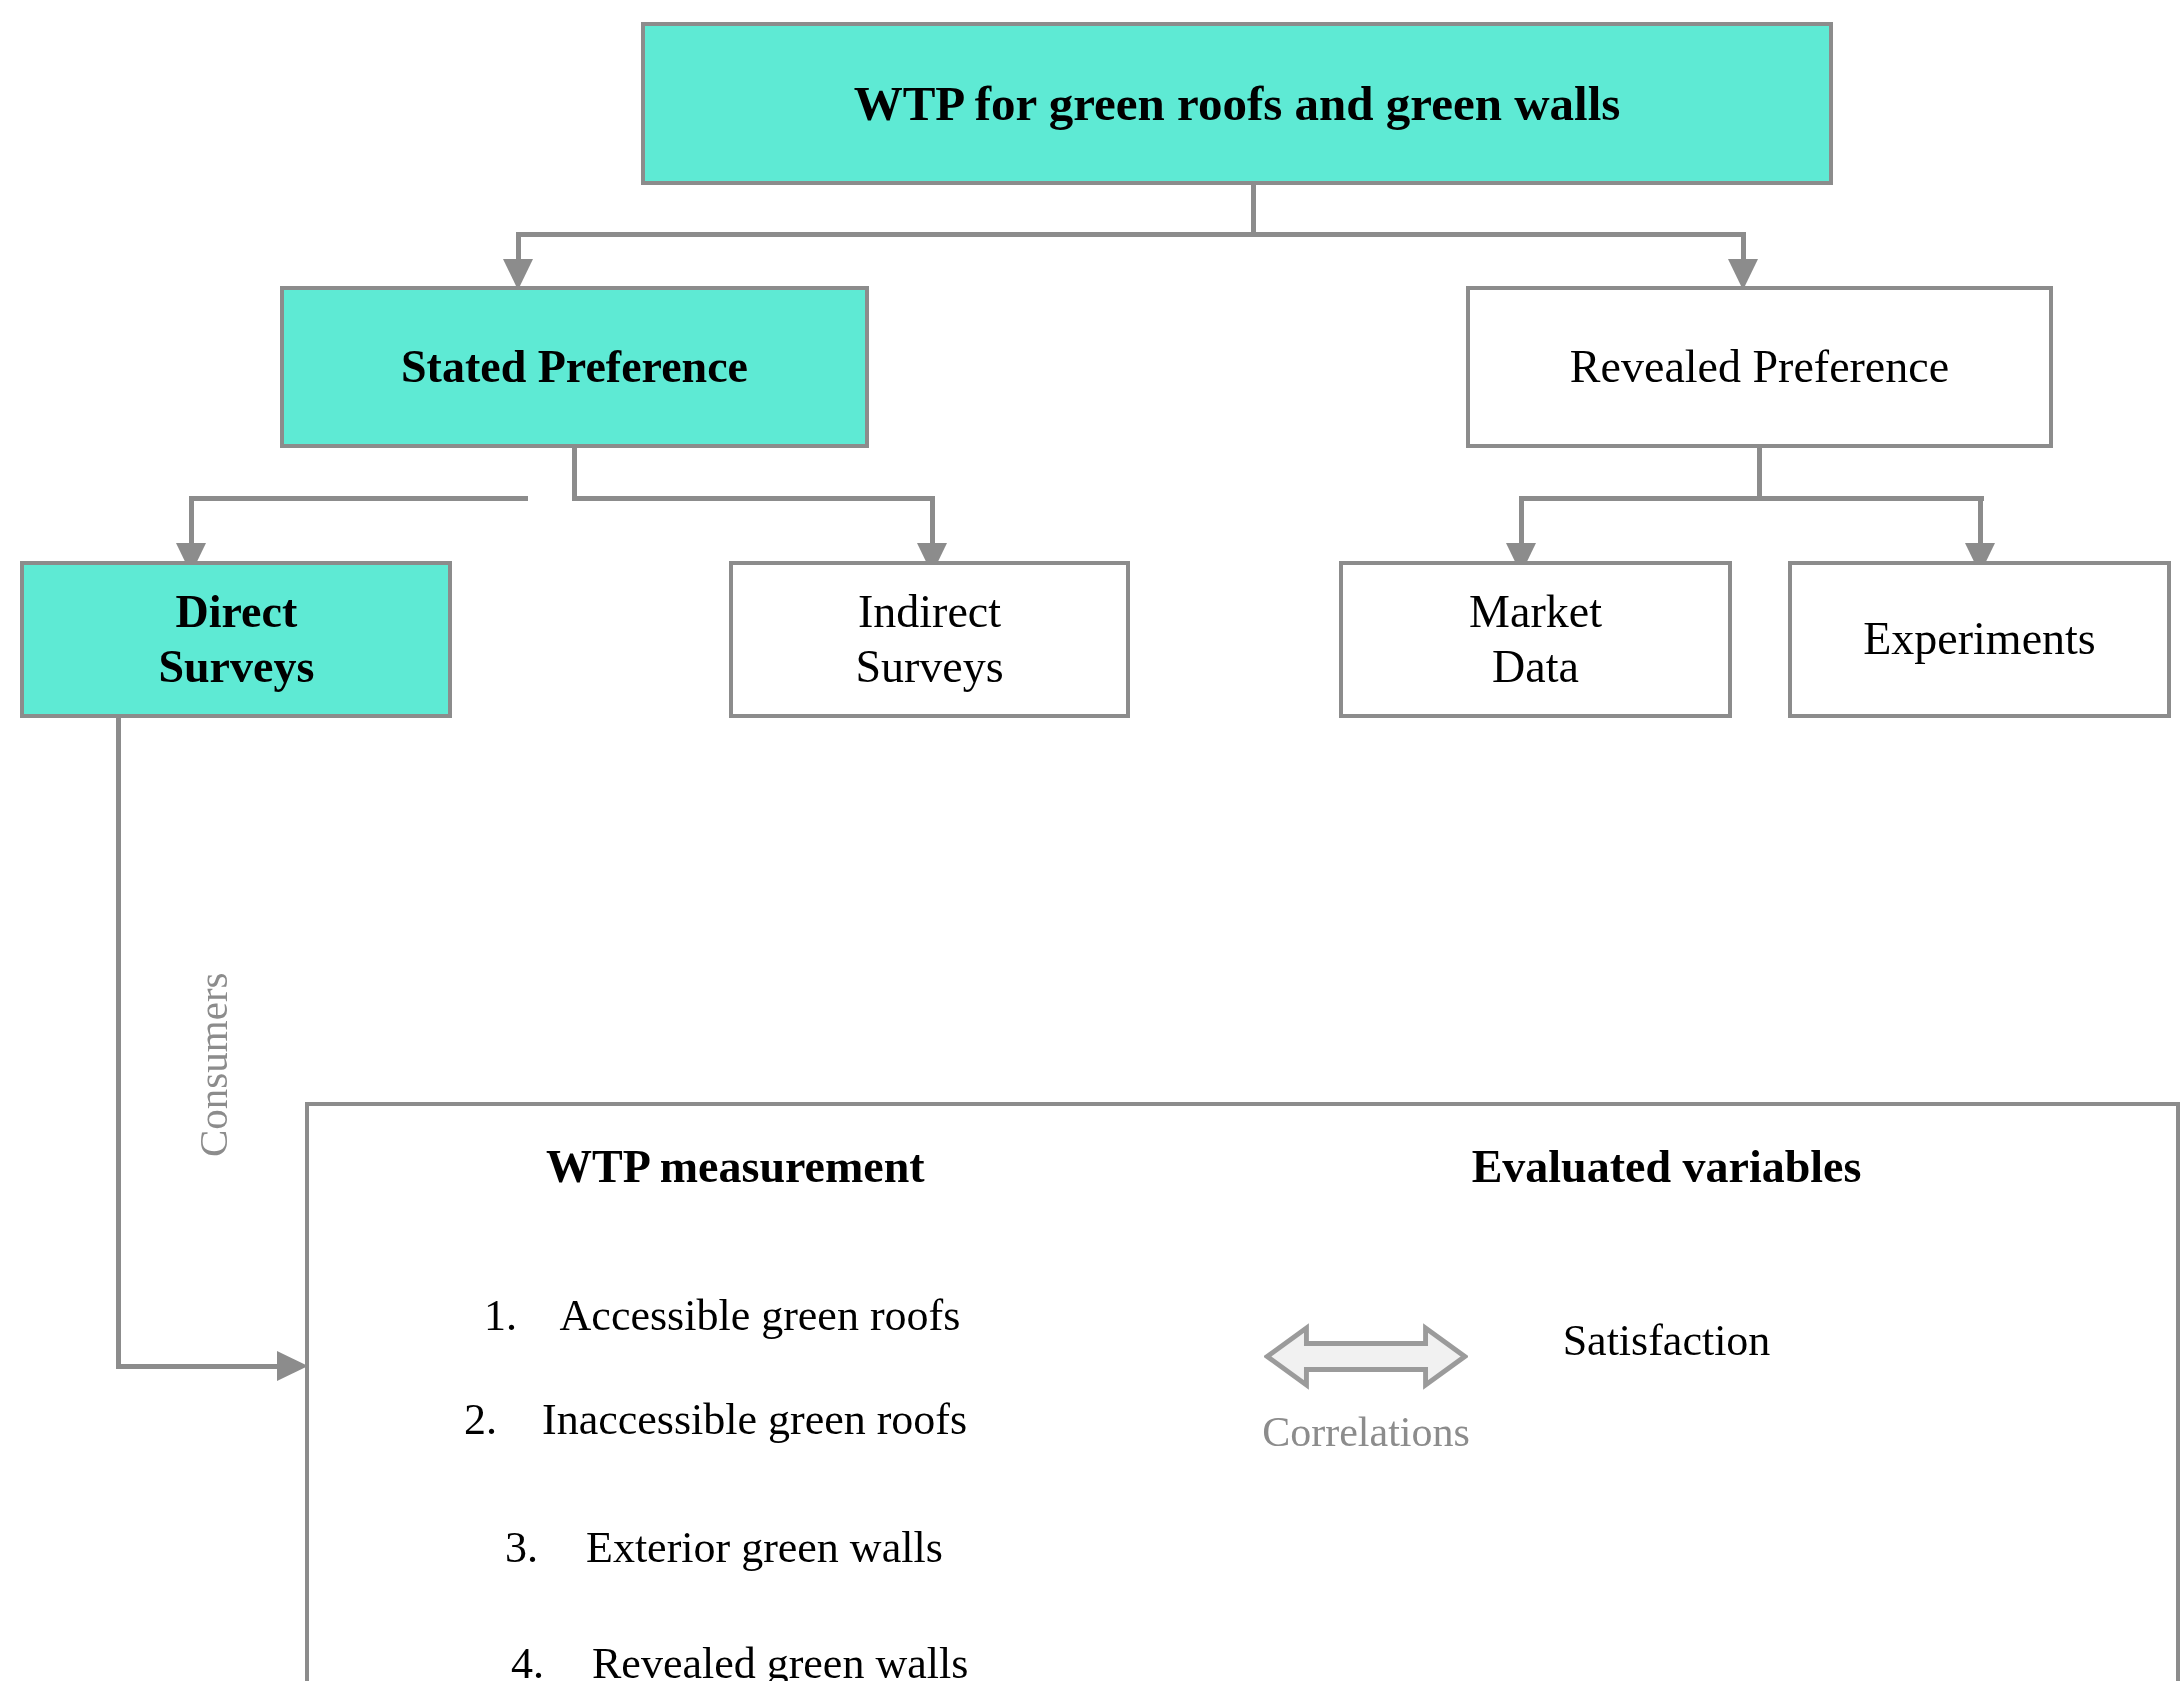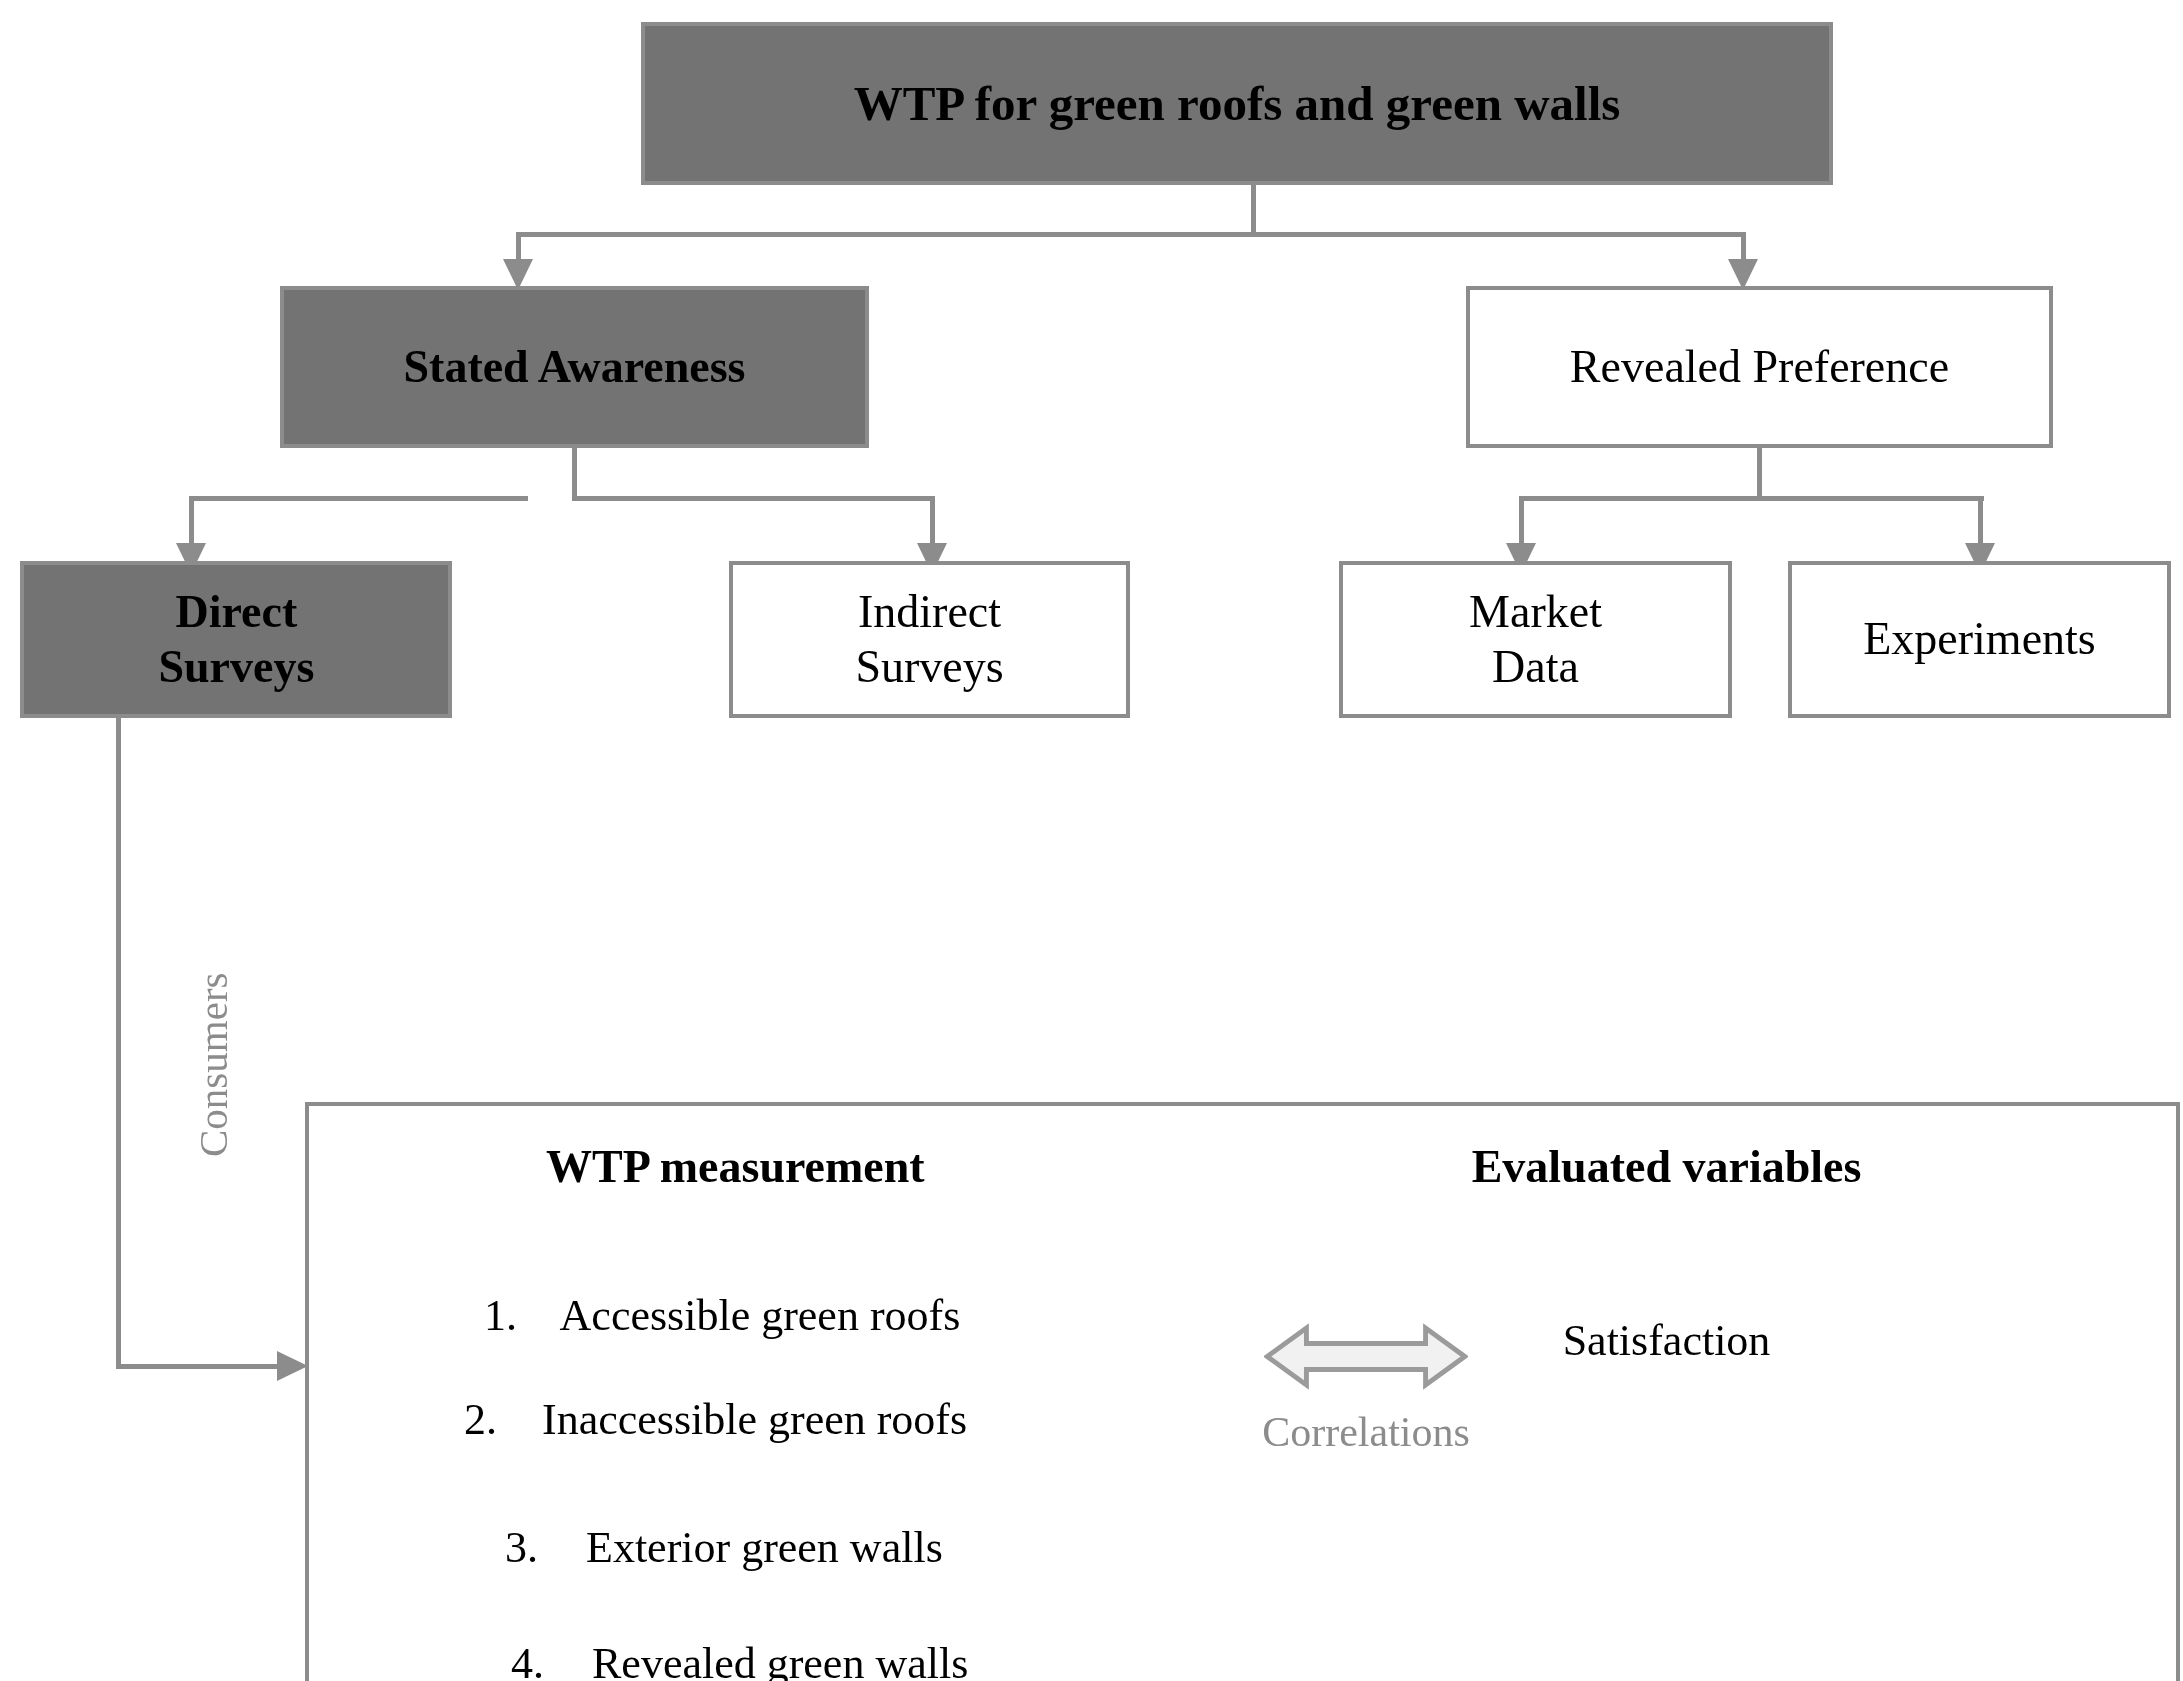--- a/index.html
+++ b/index.html
@@ -20,21 +20,21 @@
     position:absolute;
     box-sizing:border-box;
     border:4.9px solid #8c8c8c;
     background:#ffffff;
     display:flex;
     align-items:center;
     justify-content:center;
     text-align:center;
     line-height:1.18;
   }
-  .node.filled{background:#737373;}
+  .node.filled{background:#5eead4;}
   .node .label{display:block;width:100%;padding:0 8.2px;}
   .bold{font-weight:bold;}
 
   
   .ln{position:absolute;background:#8c8c8c;}
   .ln.v{width:4.9px;}
   .ln.h{height:4.9px;}
   .arrowdown{
     position:absolute;
     width:0;height:0;
@@ -104,21 +104,21 @@
 
   <div class="ln h" style="left:516px;top:232px;width:1230px;"></div>
 
   <div class="ln v" style="left:516px;top:232px;height:33px;"></div>
   <div class="arrowdown" style="left:503px;top:259px;"></div>
 
   <div class="ln v" style="left:1741px;top:232px;height:33px;"></div>
   <div class="arrowdown" style="left:1728px;top:259px;"></div>
 
   <div class="node filled" style="left:280px;top:286px;width:589px;height:162px;font-size:46px;">
-    <span class="label bold">Stated Awareness</span>
+    <span class="label bold">Stated Preference</span>
   </div>
 
   <div class="node" style="left:1466px;top:286px;width:587px;height:162px;font-size:46px;">
     <span class="label">Revealed Preference</span>
   </div>
 
   <div class="ln v" style="left:572px;top:447px;height:54px;"></div>
   <div class="ln h" style="left:189px;top:496px;width:339px;"></div>
   <div class="ln h" style="left:572px;top:496px;width:363px;"></div>
   <div class="ln v" style="left:189px;top:496px;height:52px;"></div>

